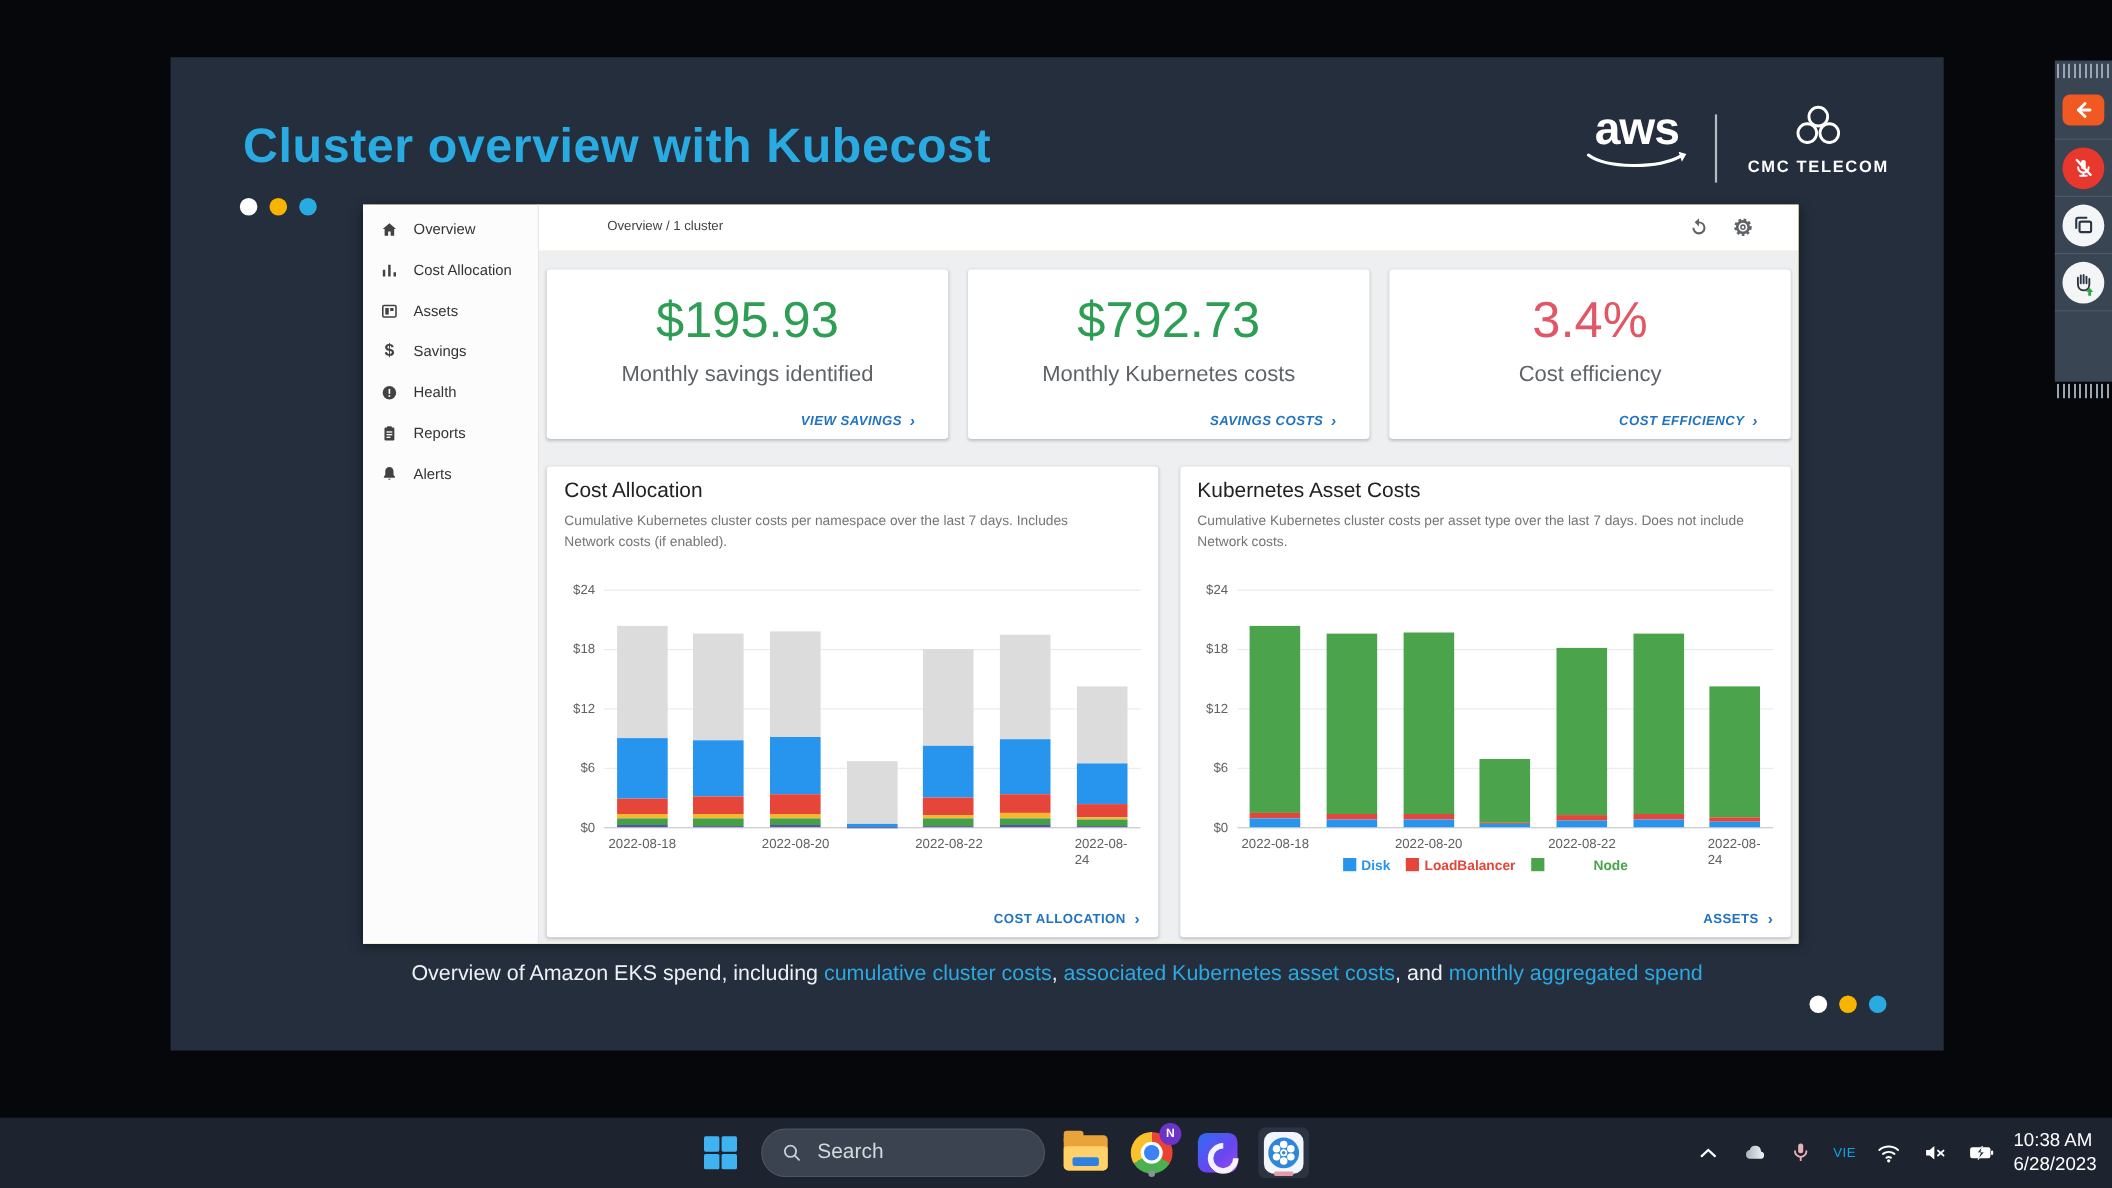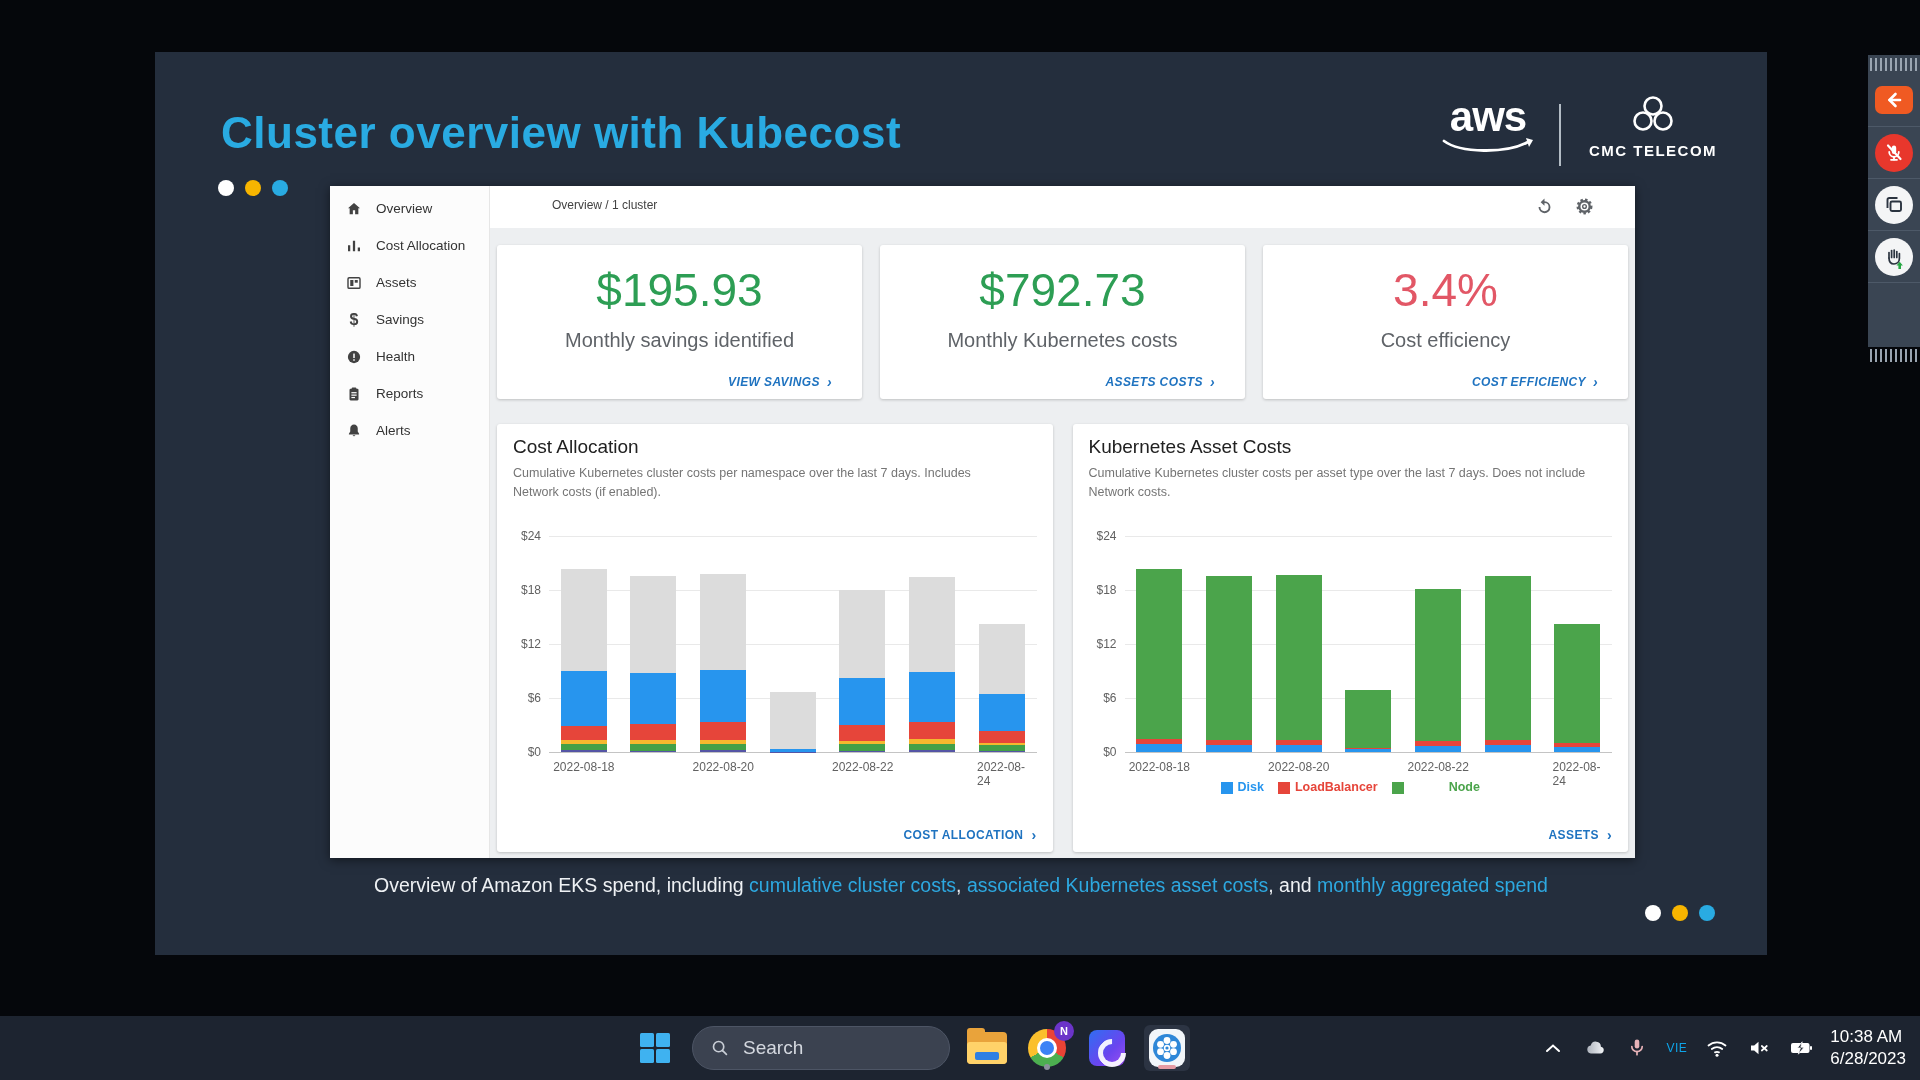--- a/index.html
+++ b/index.html
@@ -61,21 +61,21 @@
   .chart-area { position:absolute; left:0; top:0; right:0; bottom:0; }
   .gridline { position:absolute; left:52px; right:16px; height:1px; background:#e9e9e9; }
   .gridline.base { background:#c4c4c4; }
   .ytick { position:absolute; width:44px; text-align:right; font-size:12px; color:#616161; }
   .bars { position:absolute; left:52px; right:16px; top:112px; height:216px;
           display:flex; align-items:flex-end; justify-content:space-around; }
   .bar { width:46px; display:flex; flex-direction:column-reverse; }
   .xlabel { position:absolute; top:336px; transform:translateX(-50%); font-size:12px; color:#616161; }
   .legend { position:absolute; left:0; right:0; top:356px; display:flex; justify-content:center;
             gap:14px; align-items:center; }
-  .legend-item { display:flex; align-items:flex-end; gap:5px; font-size:12.5px; font-weight:bold; }
+  .legend-item { display:flex; align-items:flex-start; gap:5px; font-size:12.5px; font-weight:bold; }
   .legend-swatch { width:12px; height:12px; }
   .chart-footer-link { position:absolute; right:16px; bottom:10px; font-size:12px; font-weight:bold;
                        color:#1f73c0; letter-spacing:.4px; cursor:pointer; display:flex; align-items:center; gap:8px; }
 
   
   .caption { position:absolute; left:0; top:822px; width:100%; text-align:center; font-size:19.5px; }
   .caption .plain { color:#eef1f4; }
   .caption .link { color:#2da8e0; }
 
   
@@ -269,21 +269,21 @@
             <div class="stat-label">Monthly savings identified</div>
             <div class="stat-link">
               <span>VIEW SAVINGS</span>
               <span class="chev">›</span>
             </div>
           </div>
           <div class="stat-card">
             <div class="stat-value" style="color: rgb(45, 158, 84);">$792.73</div>
             <div class="stat-label">Monthly Kubernetes costs</div>
             <div class="stat-link">
-              <span>ASSETS COSTS</span>
+              <span>SAVINGS COSTS</span>
               <span class="chev">›</span>
             </div>
           </div>
           <div class="stat-card">
             <div class="stat-value" style="color: rgb(226, 87, 102);">3.4%</div>
             <div class="stat-label">Cost efficiency</div>
             <div class="stat-link">
               <span>COST EFFICIENCY</span>
               <span class="chev">›</span>
             </div>

